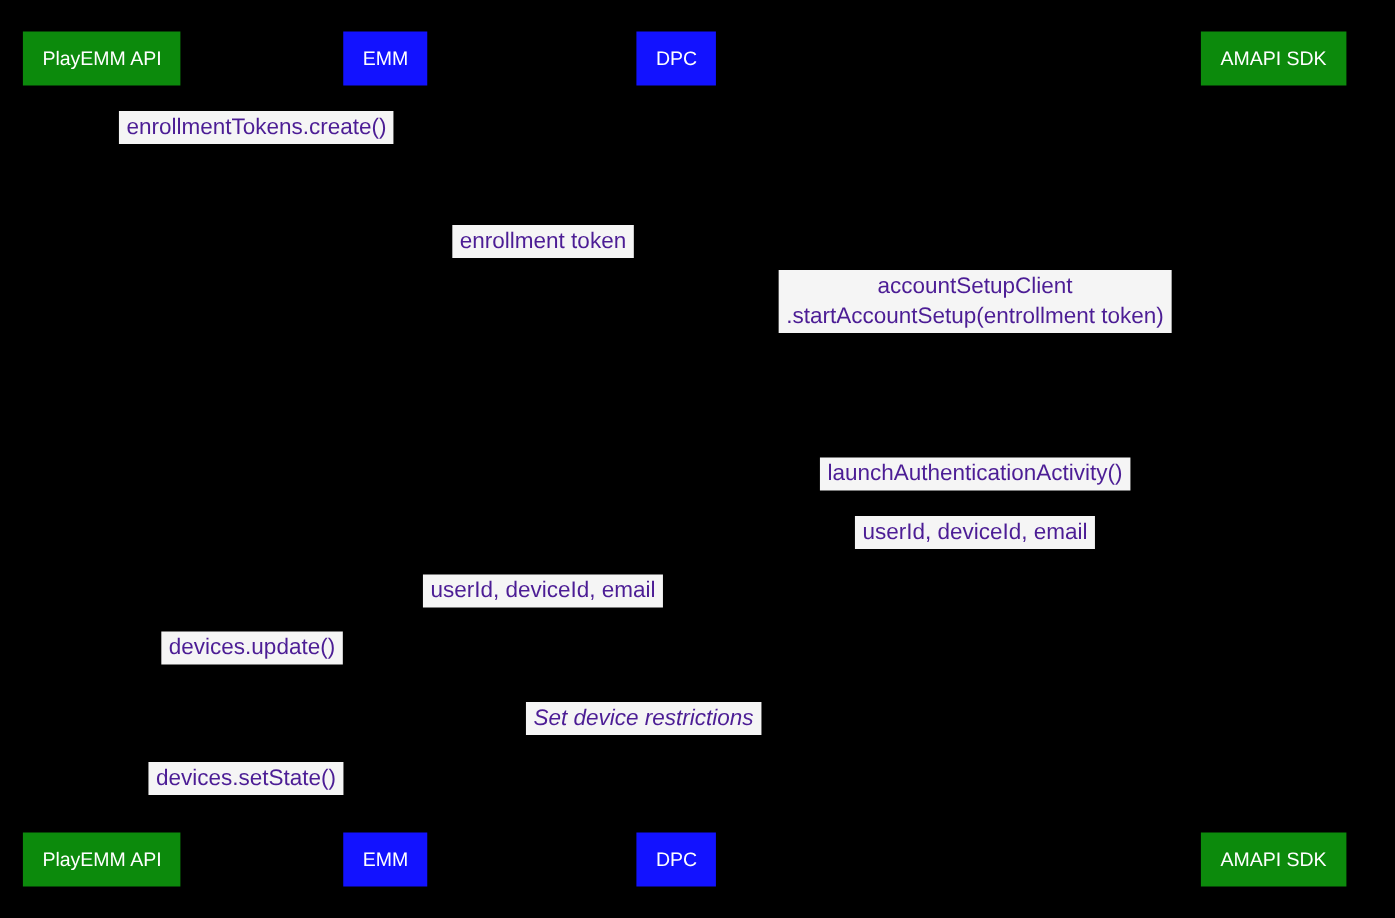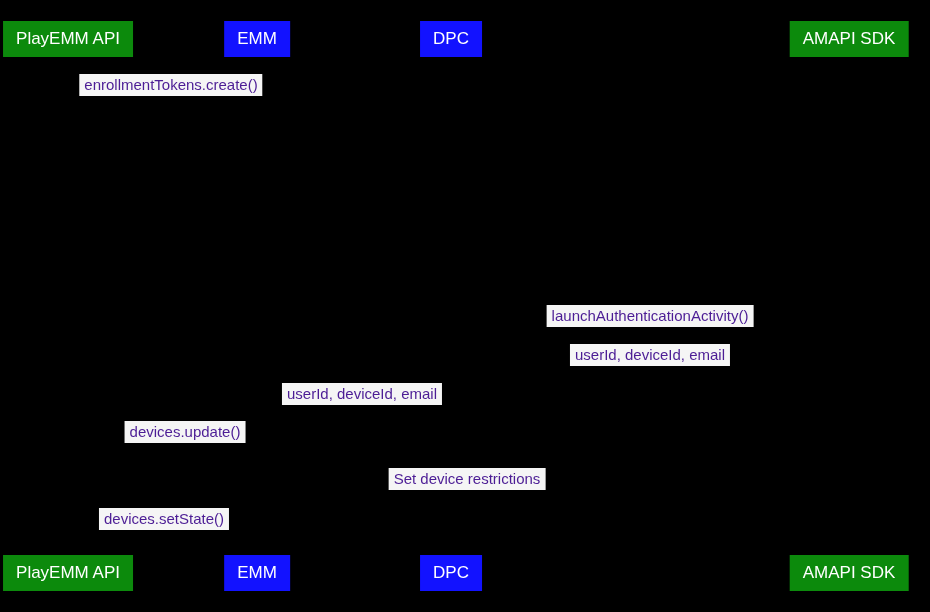--- a/index.html
+++ b/index.html
@@ -15,21 +15,21 @@
     overflow: hidden;
     font-family: "Liberation Sans", sans-serif;
   }
   .actor {
     position: absolute;
     transform: translateX(-50%);
     height: 36px;
     line-height: 36px;
     padding: 0 13px;
     color: #ffffff;
-    font-size: 17px;
+    font-size: 13px;
     white-space: nowrap;
     text-align: left;
   }
   .actor-row-top .actor { top: 21px; }
   .actor-row-bottom .actor { top: 555px; }
   .ax1 { left: 68px; }
   .ax2 { left: 257px; }
   .ax3 { left: 451px; }
   .ax4 { left: 849px; }
   .msg {
@@ -44,37 +44,40 @@
     white-space: pre-line;
   }
   .m1  { left: 171px; top: 74px; }
   .m2  { left: 171px; top: 112px; }
   .m3  { left: 362px; top: 150px; }
   .m4  { left: 650px; top: 180px; }
   .m5  { left: 650px; top: 238px; }
   .m6  { left: 650px; top: 305px; }
   .m7  { left: 650px; top: 344px; }
   .m8  { left: 362px; top: 383px; }
-  .m9  { left: 185px; top: 421px; }
-  .m10 { left: 467px; top: 468px; }
+  .m9  { left: 168px; top: 421px; }
+  .m10 { left: 429px; top: 468px; font-style: italic; }
   .m11 { left: 164px; top: 508px; }
 </style>
 </head>
 <body>
 
 <div class="stage">
 
   <div class="actor-row-top">
     <div class="actor ax1" style="background-color: rgb(12, 138, 12);">PlayEMM API</div>
     <div class="actor ax2" style="background-color: rgb(18, 18, 255);">EMM</div>
     <div class="actor ax3" style="background-color: rgb(18, 18, 255);">DPC</div>
     <div class="actor ax4" style="background-color: rgb(12, 138, 12);">AMAPI SDK</div>
   </div>
 
   <div class="msg m1">enrollmentTokens.create()</div>
+  <div class="msg m3">enrollment token</div>
+  <div class="msg m4">accountSetupClient
+.startAccountSetup(entrollment token)</div>
   <div class="msg m6">launchAuthenticationActivity()</div>
   <div class="msg m7">userId, deviceId, email</div>
   <div class="msg m8">userId, deviceId, email</div>
   <div class="msg m9">devices.update()</div>
   <div class="msg m10">Set device restrictions</div>
   <div class="msg m11">devices.setState()</div>
 
   <div class="actor-row-bottom">
     <div class="actor ax1" style="background-color: rgb(12, 138, 12);">PlayEMM API</div>
     <div class="actor ax2" style="background-color: rgb(18, 18, 255);">EMM</div>

